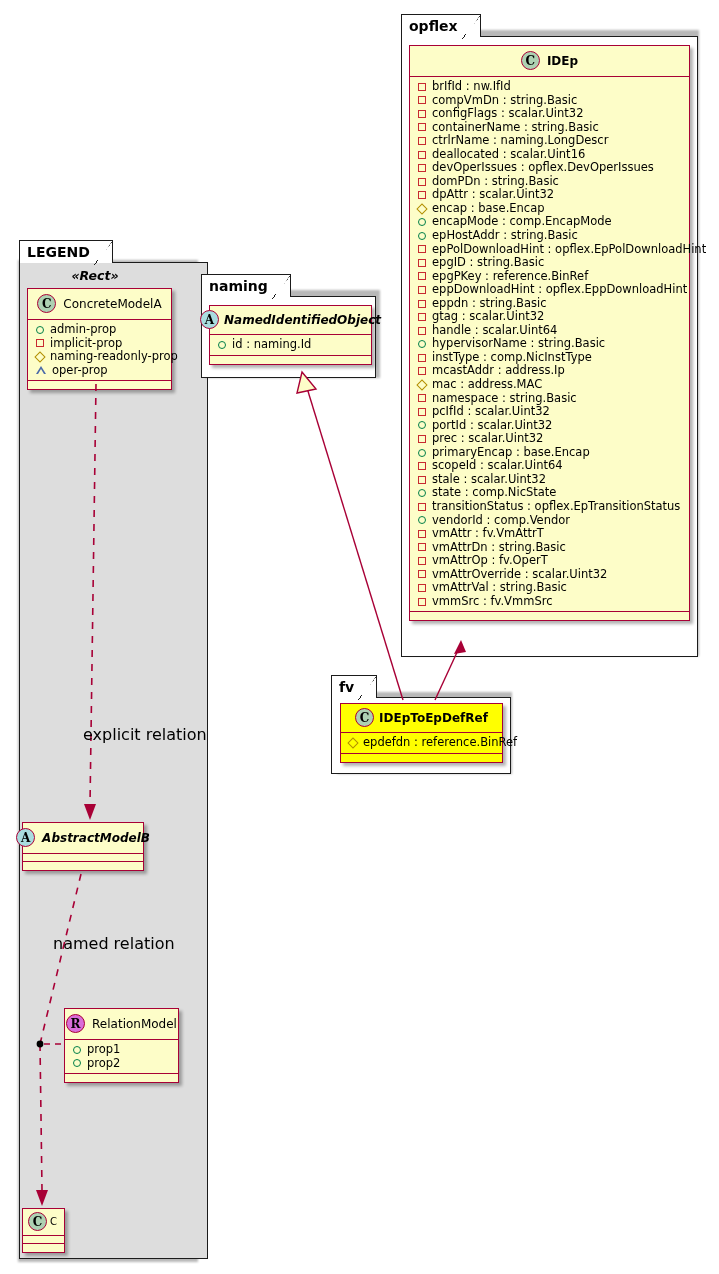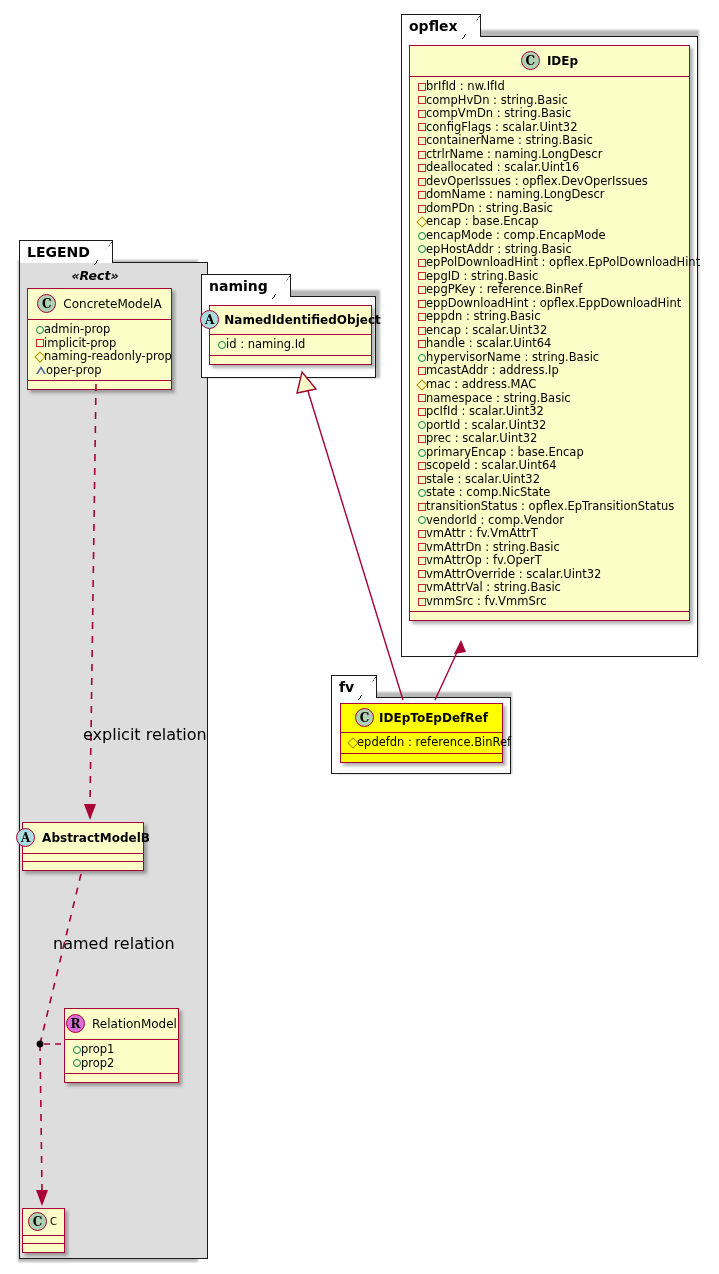--- a/index.html
+++ b/index.html
@@ -22,25 +22,25 @@
   .pkg-legend .pkg-body{background:#dddddd;}
   .pkg-shadow{position:absolute;background:rgba(0,0,0,0.28);filter:blur(1px);z-index:0;}
 
   
   .cls{position:absolute;box-sizing:border-box;background:#fdfdc8;
        border:1.6px solid #a80036;box-shadow:3px 3px 3px rgba(0,0,0,0.30);z-index:2;}
   .cls.hl{background:#ffff00;}
   .cls-head{display:flex;align-items:center;justify-content:center;gap:7px;
             padding:5px 9px 6px 9px;border-bottom:1.6px solid #a80036;}
   .cls-name{font-size:12px;color:#000;white-space:nowrap;font-weight:normal;}
-  .cls-name.abstract{font-weight:bold;text-align:center;}
+  .cls-name.abstract{font-style:italic;font-weight:bold;text-align:center;}
   .cls-name.bold{font-weight:bold;}
   .cls-attrs{padding:3px 0 3px 0;border-bottom:1.6px solid #a80036;}
   .cls-methods{height:8px;}
-  .attr{display:flex;align-items:center;padding:0 6px 0 8px;
+  .attr{display:flex;align-items:center;gap:6px;padding:0 6px 0 8px;
         font-size:11.5px;line-height:13.55px;color:#000;white-space:nowrap;}
   .stereo{position:absolute;left:0;right:0;text-align:center;font-size:12.5px;
           font-style:italic;font-weight:bold;color:#000;}
 
   
   .badge{width:17px;height:17px;border-radius:50%;display:inline-flex;
          align-items:center;justify-content:center;flex:0 0 auto;
          font-size:12px;font-weight:bold;font-family:"DejaVu Serif","Liberation Serif",serif;}
   .badge-C{background:#add1b2;border:1.4px solid #a80036;color:#000;}
   .badge-A{background:#a9dcdf;border:1.4px solid #a80036;color:#000;}
@@ -171,24 +171,20 @@
     <span class="badge badge-C">C</span>
     <span class="cls-name bold">IDEp</span>
   </div>
   <div class="cls-attrs" id="idep-attrs">
       <div class="attr">
         <span class="g g-square"></span>
         <span>brIfId : nw.IfId</span>
       </div>
       <div class="attr">
         <span class="g g-square"></span>
-        <span>compHvDn : string.Basic</span>
-      </div>
-      <div class="attr">
-        <span class="g g-square"></span>
         <span>compVmDn : string.Basic</span>
       </div>
       <div class="attr">
         <span class="g g-square"></span>
         <span>configFlags : scalar.Uint32</span>
       </div>
       <div class="attr">
         <span class="g g-square"></span>
         <span>containerName : string.Basic</span>
       </div>
@@ -199,25 +195,25 @@
       <div class="attr">
         <span class="g g-square"></span>
         <span>deallocated : scalar.Uint16</span>
       </div>
       <div class="attr">
         <span class="g g-square"></span>
         <span>devOperIssues : opflex.DevOperIssues</span>
       </div>
       <div class="attr">
         <span class="g g-square"></span>
-        <span>domName : naming.LongDescr</span>
-      </div>
-      <div class="attr">
-        <span class="g g-square"></span>
         <span>domPDn : string.Basic</span>
+      </div>
+      <div class="attr">
+        <span class="g g-square"></span>
+        <span>dpAttr : scalar.Uint32</span>
       </div>
       <div class="attr">
         <span class="g g-diamond"></span>
         <span>encap : base.Encap</span>
       </div>
       <div class="attr">
         <span class="g g-circle"></span>
         <span>encapMode : comp.EncapMode</span>
       </div>
       <div class="attr">
@@ -239,29 +235,33 @@
       <div class="attr">
         <span class="g g-square"></span>
         <span>eppDownloadHint : opflex.EppDownloadHint</span>
       </div>
       <div class="attr">
         <span class="g g-square"></span>
         <span>eppdn : string.Basic</span>
       </div>
       <div class="attr">
         <span class="g g-square"></span>
-        <span>encap : scalar.Uint32</span>
+        <span>gtag : scalar.Uint32</span>
       </div>
       <div class="attr">
         <span class="g g-square"></span>
         <span>handle : scalar.Uint64</span>
       </div>
       <div class="attr">
         <span class="g g-circle"></span>
         <span>hypervisorName : string.Basic</span>
+      </div>
+      <div class="attr">
+        <span class="g g-square"></span>
+        <span>instType : comp.NicInstType</span>
       </div>
       <div class="attr">
         <span class="g g-square"></span>
         <span>mcastAddr : address.Ip</span>
       </div>
       <div class="attr">
         <span class="g g-diamond"></span>
         <span>mac : address.MAC</span>
       </div>
       <div class="attr">

